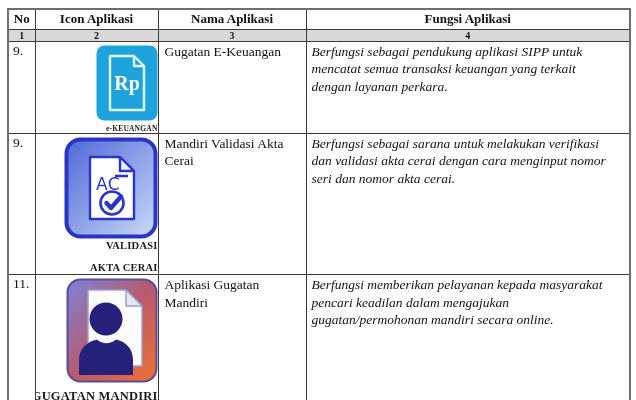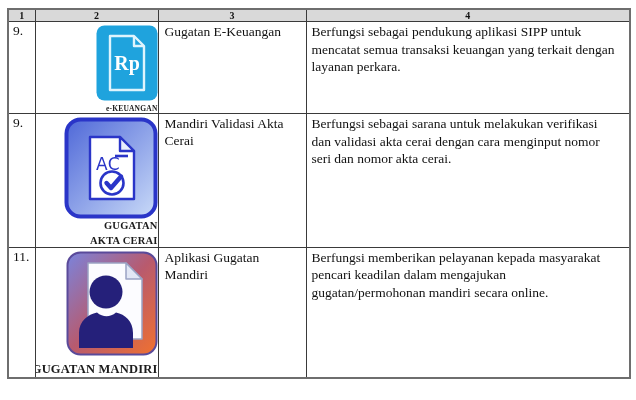--- a/index.html
+++ b/index.html
@@ -28,21 +28,21 @@
   }
   tr.colnum-row{height:12px;}
   tr.colnum-row td{
     background:var(--grid-row-gray,#d9d9d9);
     font-size:10px;font-weight:bold;text-align:center;vertical-align:middle;
     line-height:11px;padding:0;
   }
   td.no-cell{font-size:13.5px;padding:1px 2px 0 4px;}
   td.icon-cell{padding:3px 0 0 0;text-align:center;}
   td.name-cell{font-size:13.5px;line-height:1.28;padding:1px 4px 0 6px;}
-  td.func-cell{font-size:13.5px;line-height:1.3;padding:1px 14px 0 5px;}
+  td.func-cell{font-size:13.5px;line-height:1.3;padding:1px 14px 0 5px;font-style:italic;}
   .icon-wrap{display:flex;flex-direction:column;align-items:flex-end;}
   .icon-label{
     font-weight:bold;color:#1c1c1c;letter-spacing:0.2px;
     font-family:"Liberation Serif", serif;white-space:nowrap;
   }
   .lbl-sm{font-size:7.5px;margin-top:3px;margin-left:40px;}
   .lbl-md{font-size:10.5px;line-height:1.04;margin-top:2px;}
   .lbl-lg{font-size:12.5px;margin-top:6px;}
   svg{display:block;}
 </style>
@@ -51,20 +51,26 @@
 
 <table class="doc-table">
   <colgroup>
     <col class="c-no">
       <col class="c-icon">
       <col class="c-name">
       <col class="c-func">
   </colgroup>
 
   <tbody>
+      <tr class="header-row">
+    <th>No</th>
+    <th>Icon Aplikasi</th>
+    <th>Nama Aplikasi</th>
+    <th>Fungsi Aplikasi</th>
+  </tr>
 
   <tr class="colnum-row">
     <td>1</td>
     <td>2</td>
     <td>3</td>
     <td>4</td>
   </tr>
 
   <tr class="data-row" style="height:91px;">
     <td class="no-cell">9.</td>
@@ -95,22 +101,22 @@
             </linearGradient>
           </defs>
           <rect x="2.5" y="2.5" width="89" height="97" rx="14" fill="url(#gradVal)" style="stroke:var(--validasi-border,#2a35c8);stroke-width:4;"></rect>
           <path d="M26,20 L56,20 L70,34 L70,82 L26,82 Z" style="fill:#ffffff;stroke:var(--validasi-border,#2a35c8);stroke-width:2.4;stroke-linejoin:round;"></path>
           <path d="M56,20 L56,34 L70,34 Z" style="fill:#e9eefc;stroke:var(--validasi-border,#2a35c8);stroke-width:2.4;stroke-linejoin:round;"></path>
           <text x="44" y="53" text-anchor="middle" style="fill:var(--validasi-border,#2a35c8);font-family:'DejaVu Sans',sans-serif;font-size:17px;letter-spacing:0.5px;">AC</text>
           <line x1="51" y1="39" x2="64" y2="39" style="stroke:var(--validasi-border,#2a35c8);stroke-width:2.6;"></line>
           <circle cx="48" cy="66" r="11.5" style="fill:none;stroke:var(--validasi-border,#2a35c8);stroke-width:2.6;"></circle>
           <path d="M42.5,66 L47,71 L57,59.5" style="fill:none;stroke:var(--validasi-border,#2a35c8);stroke-width:4.4;stroke-linecap:round;stroke-linejoin:round;"></path>
         </svg>
-        <div class="icon-label lbl-md">GUGATAN</div>
-        <div class="icon-label lbl-md" style="margin-top:4px;">AKTA CERAI</div>
+        <div class="icon-label lbl-md">VALIDASI</div>
+        <div class="icon-label lbl-md" style="margin-top:12px;">AKTA CERAI</div>
       </div>
     </td>
     <td class="name-cell">Mandiri Validasi Akta Cerai</td>
     <td class="func-cell">Berfungsi sebagai sarana untuk melakukan verifikasi dan validasi akta cerai dengan cara menginput nomor seri dan nomor akta cerai.</td>
   </tr>
 
   <tr class="data-row" style="height:122px;padding-left:32px;">
     <td class="no-cell">11.</td>
     <td class="icon-cell">
       <div class="icon-wrap">

